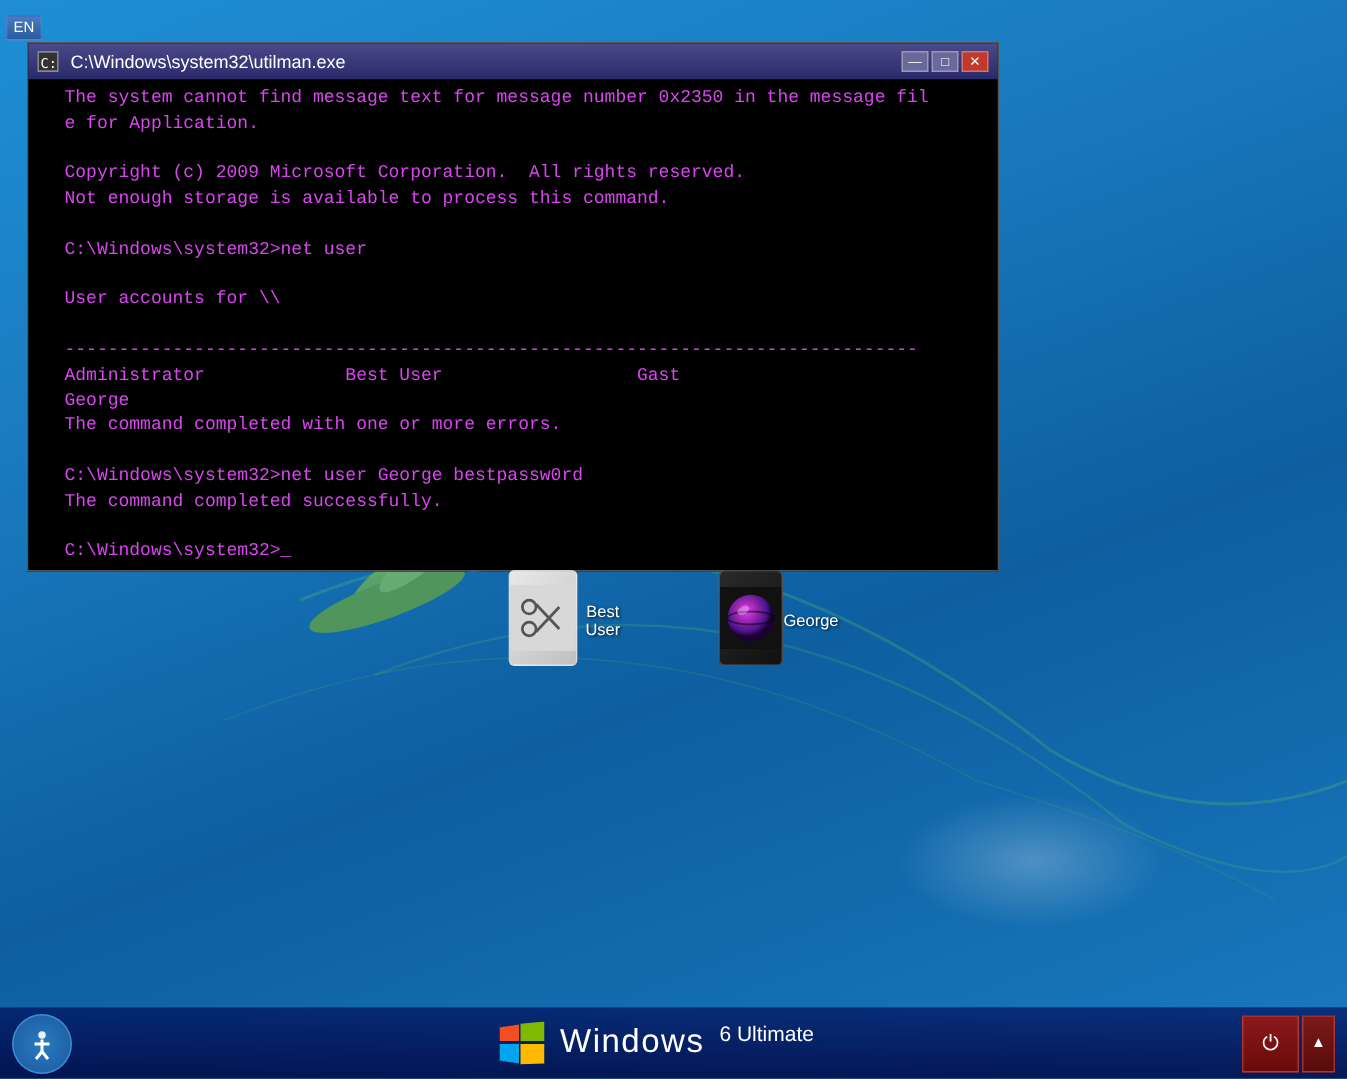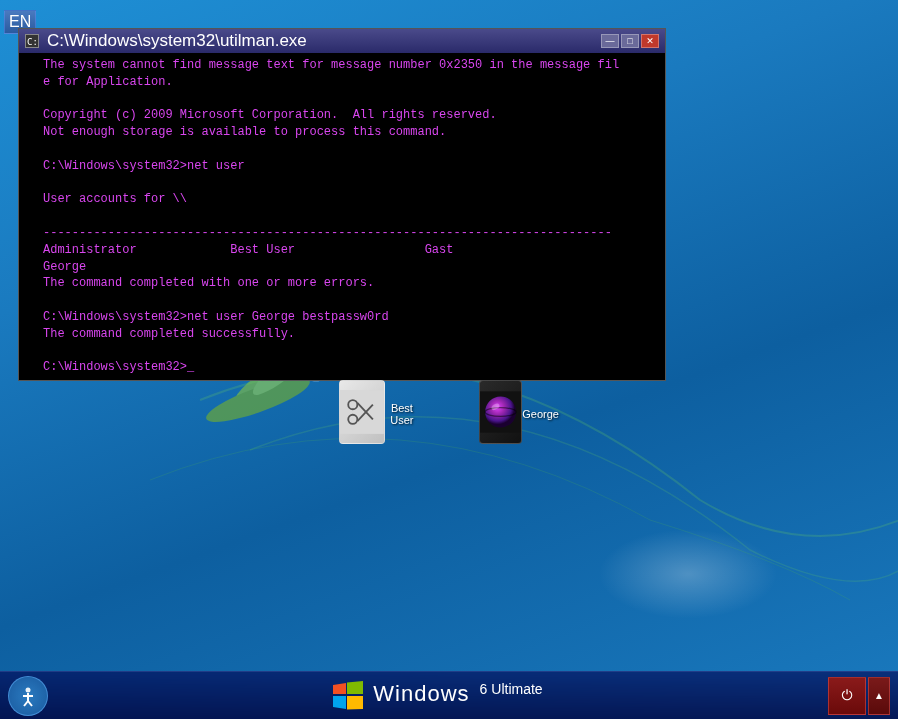--- a/index.html
+++ b/index.html
@@ -69,21 +69,21 @@
       background: #888;
       display: flex;
       align-items: center;
       justify-content: center;
       font-size: 10px;
       color: white;
     }
 
     .cmd-titlebar-title {
       color: white;
-      font-size: 17px;
+      font-size: 12px;
       flex: 1;
       white-space: nowrap;
       overflow: hidden;
     }
 
     .cmd-titlebar-buttons {
       display: flex;
       gap: 2px;
     }
 
@@ -238,21 +238,21 @@
       background: linear-gradient(to bottom, #7a1a1a, #5a0a0a);
     }
 
     
     .lang-indicator {
       position: absolute;
       top: 10px;
       left: 4px;
       background: linear-gradient(to bottom, #4a7abf, #2a5a9f);
       color: white;
-      font-size: 16px;
+      font-size: 10px;
       padding: 2px 4px;
       border: 1px solid rgba(100,150,255,0.4);
     }
   </style>
 </head>
 <body>
 
 <div class="desktop">
 
   <div class="lang-indicator">

